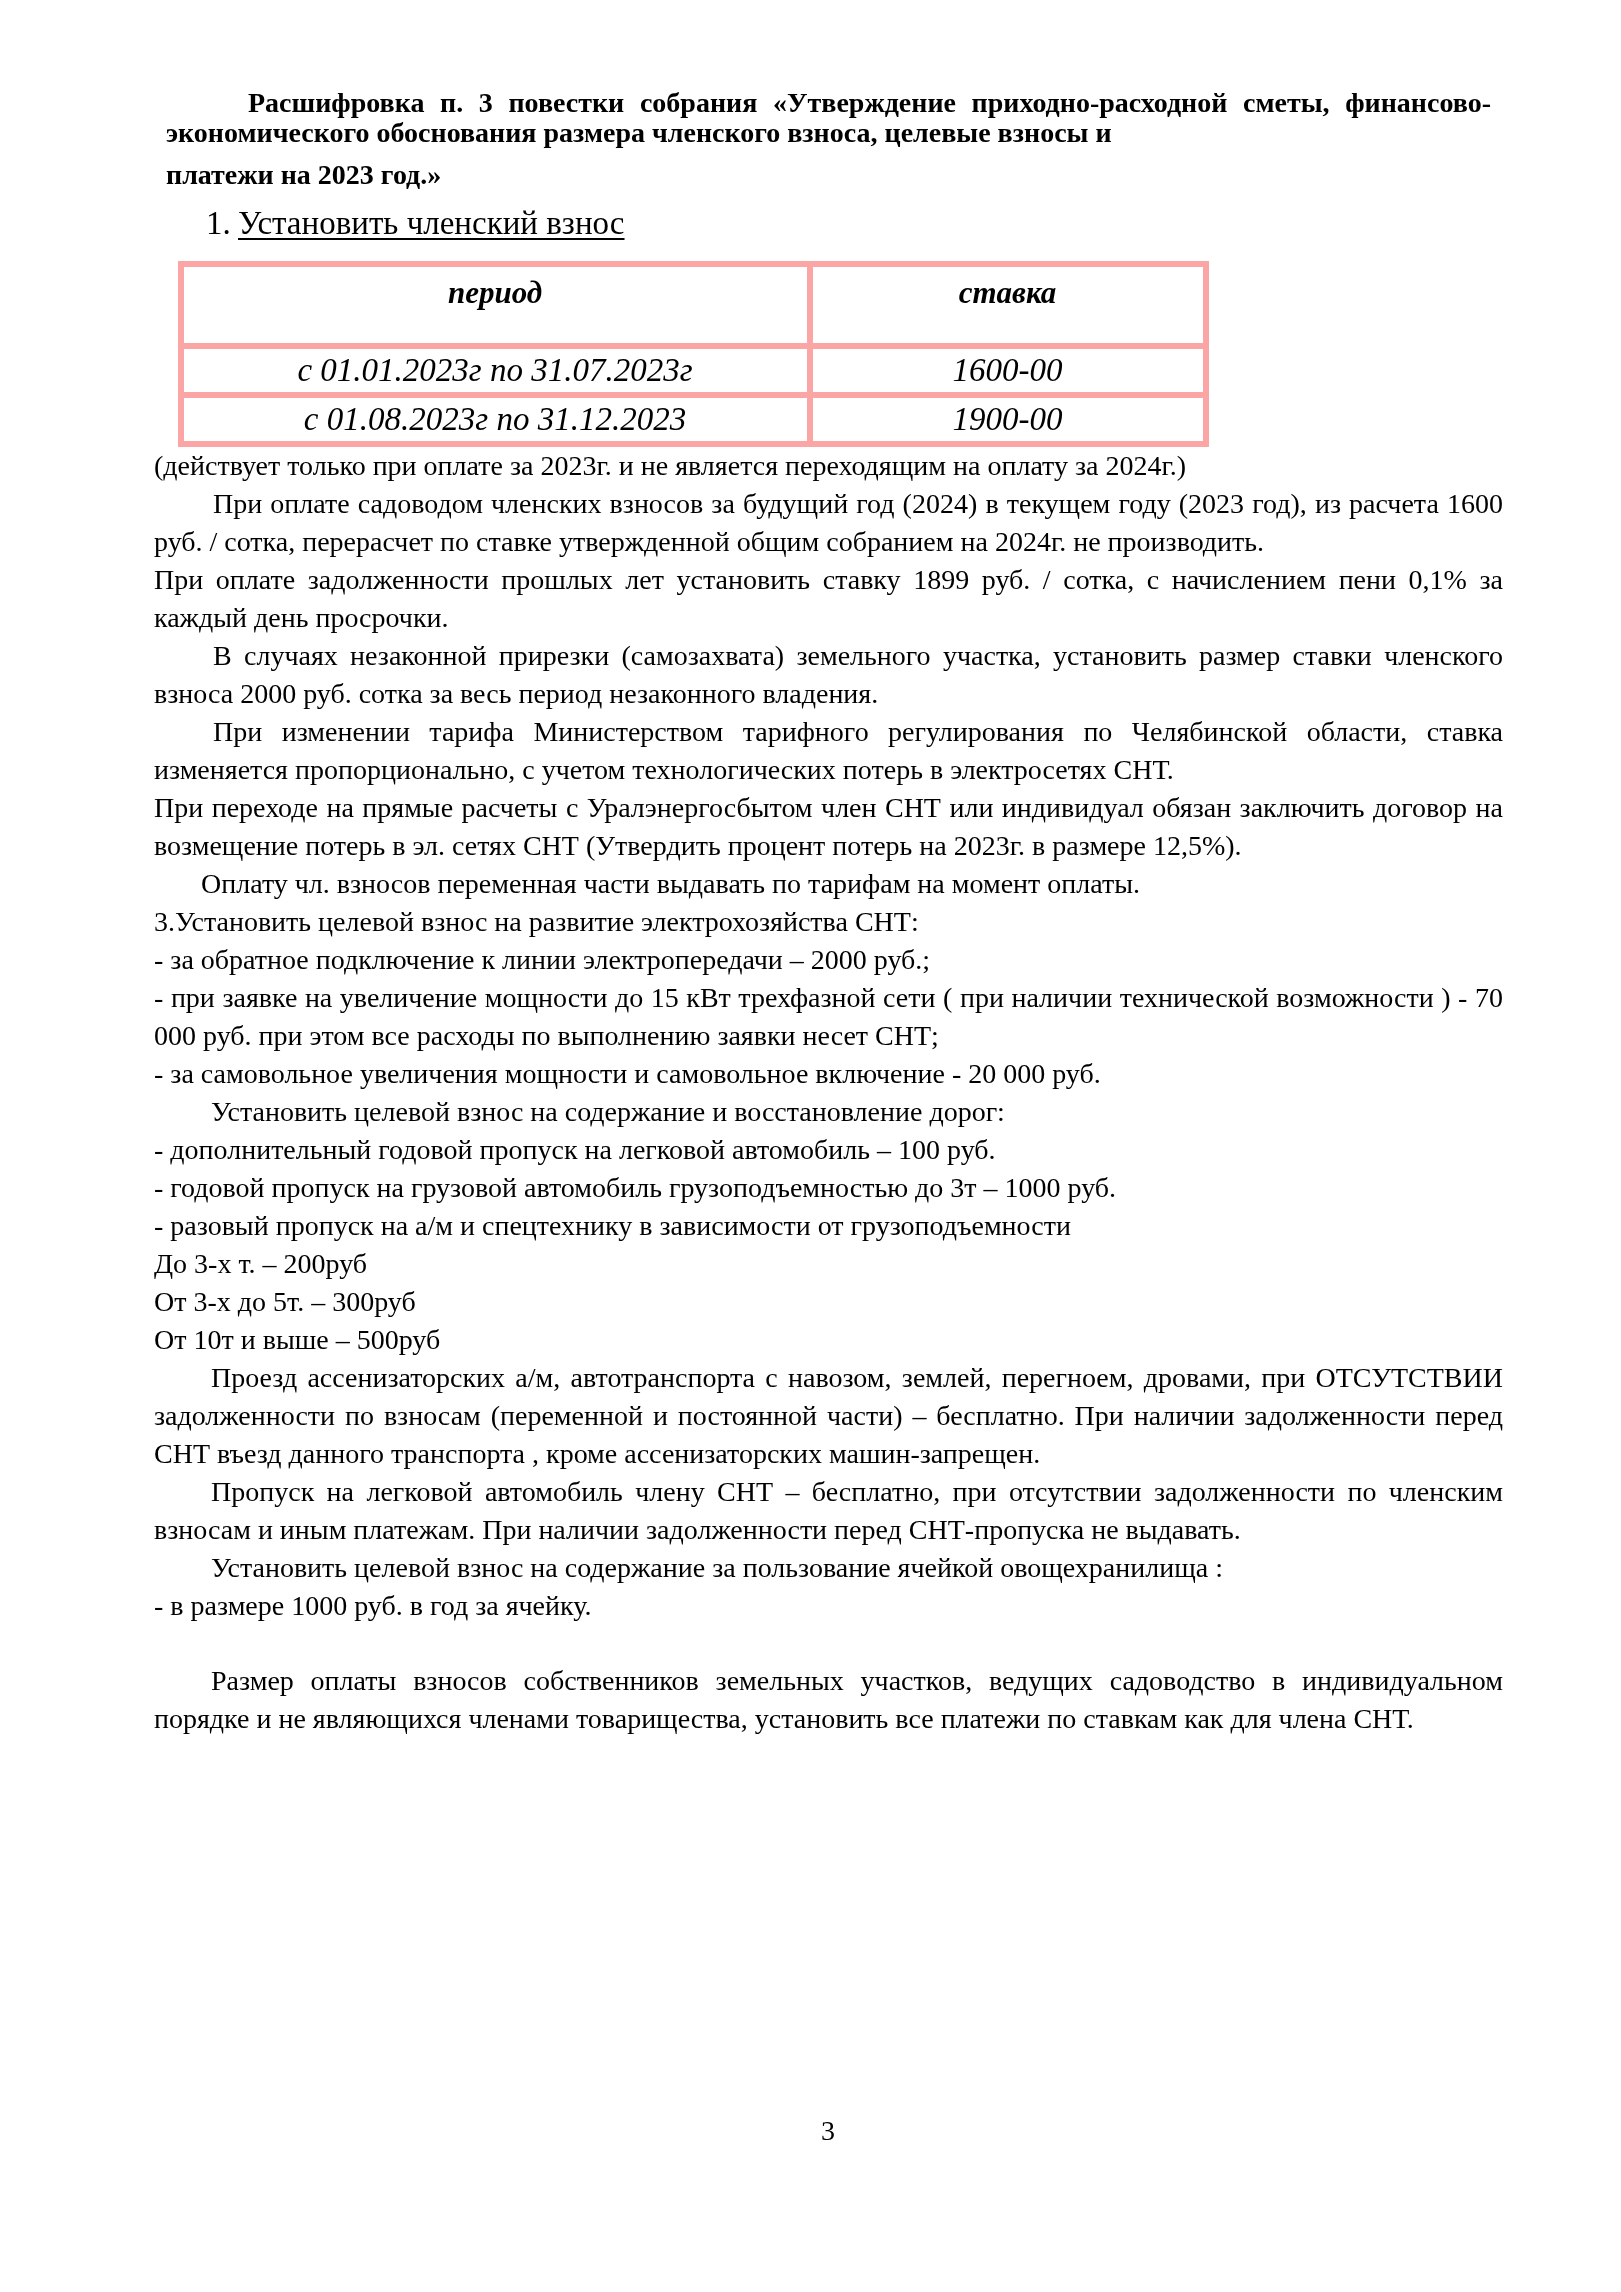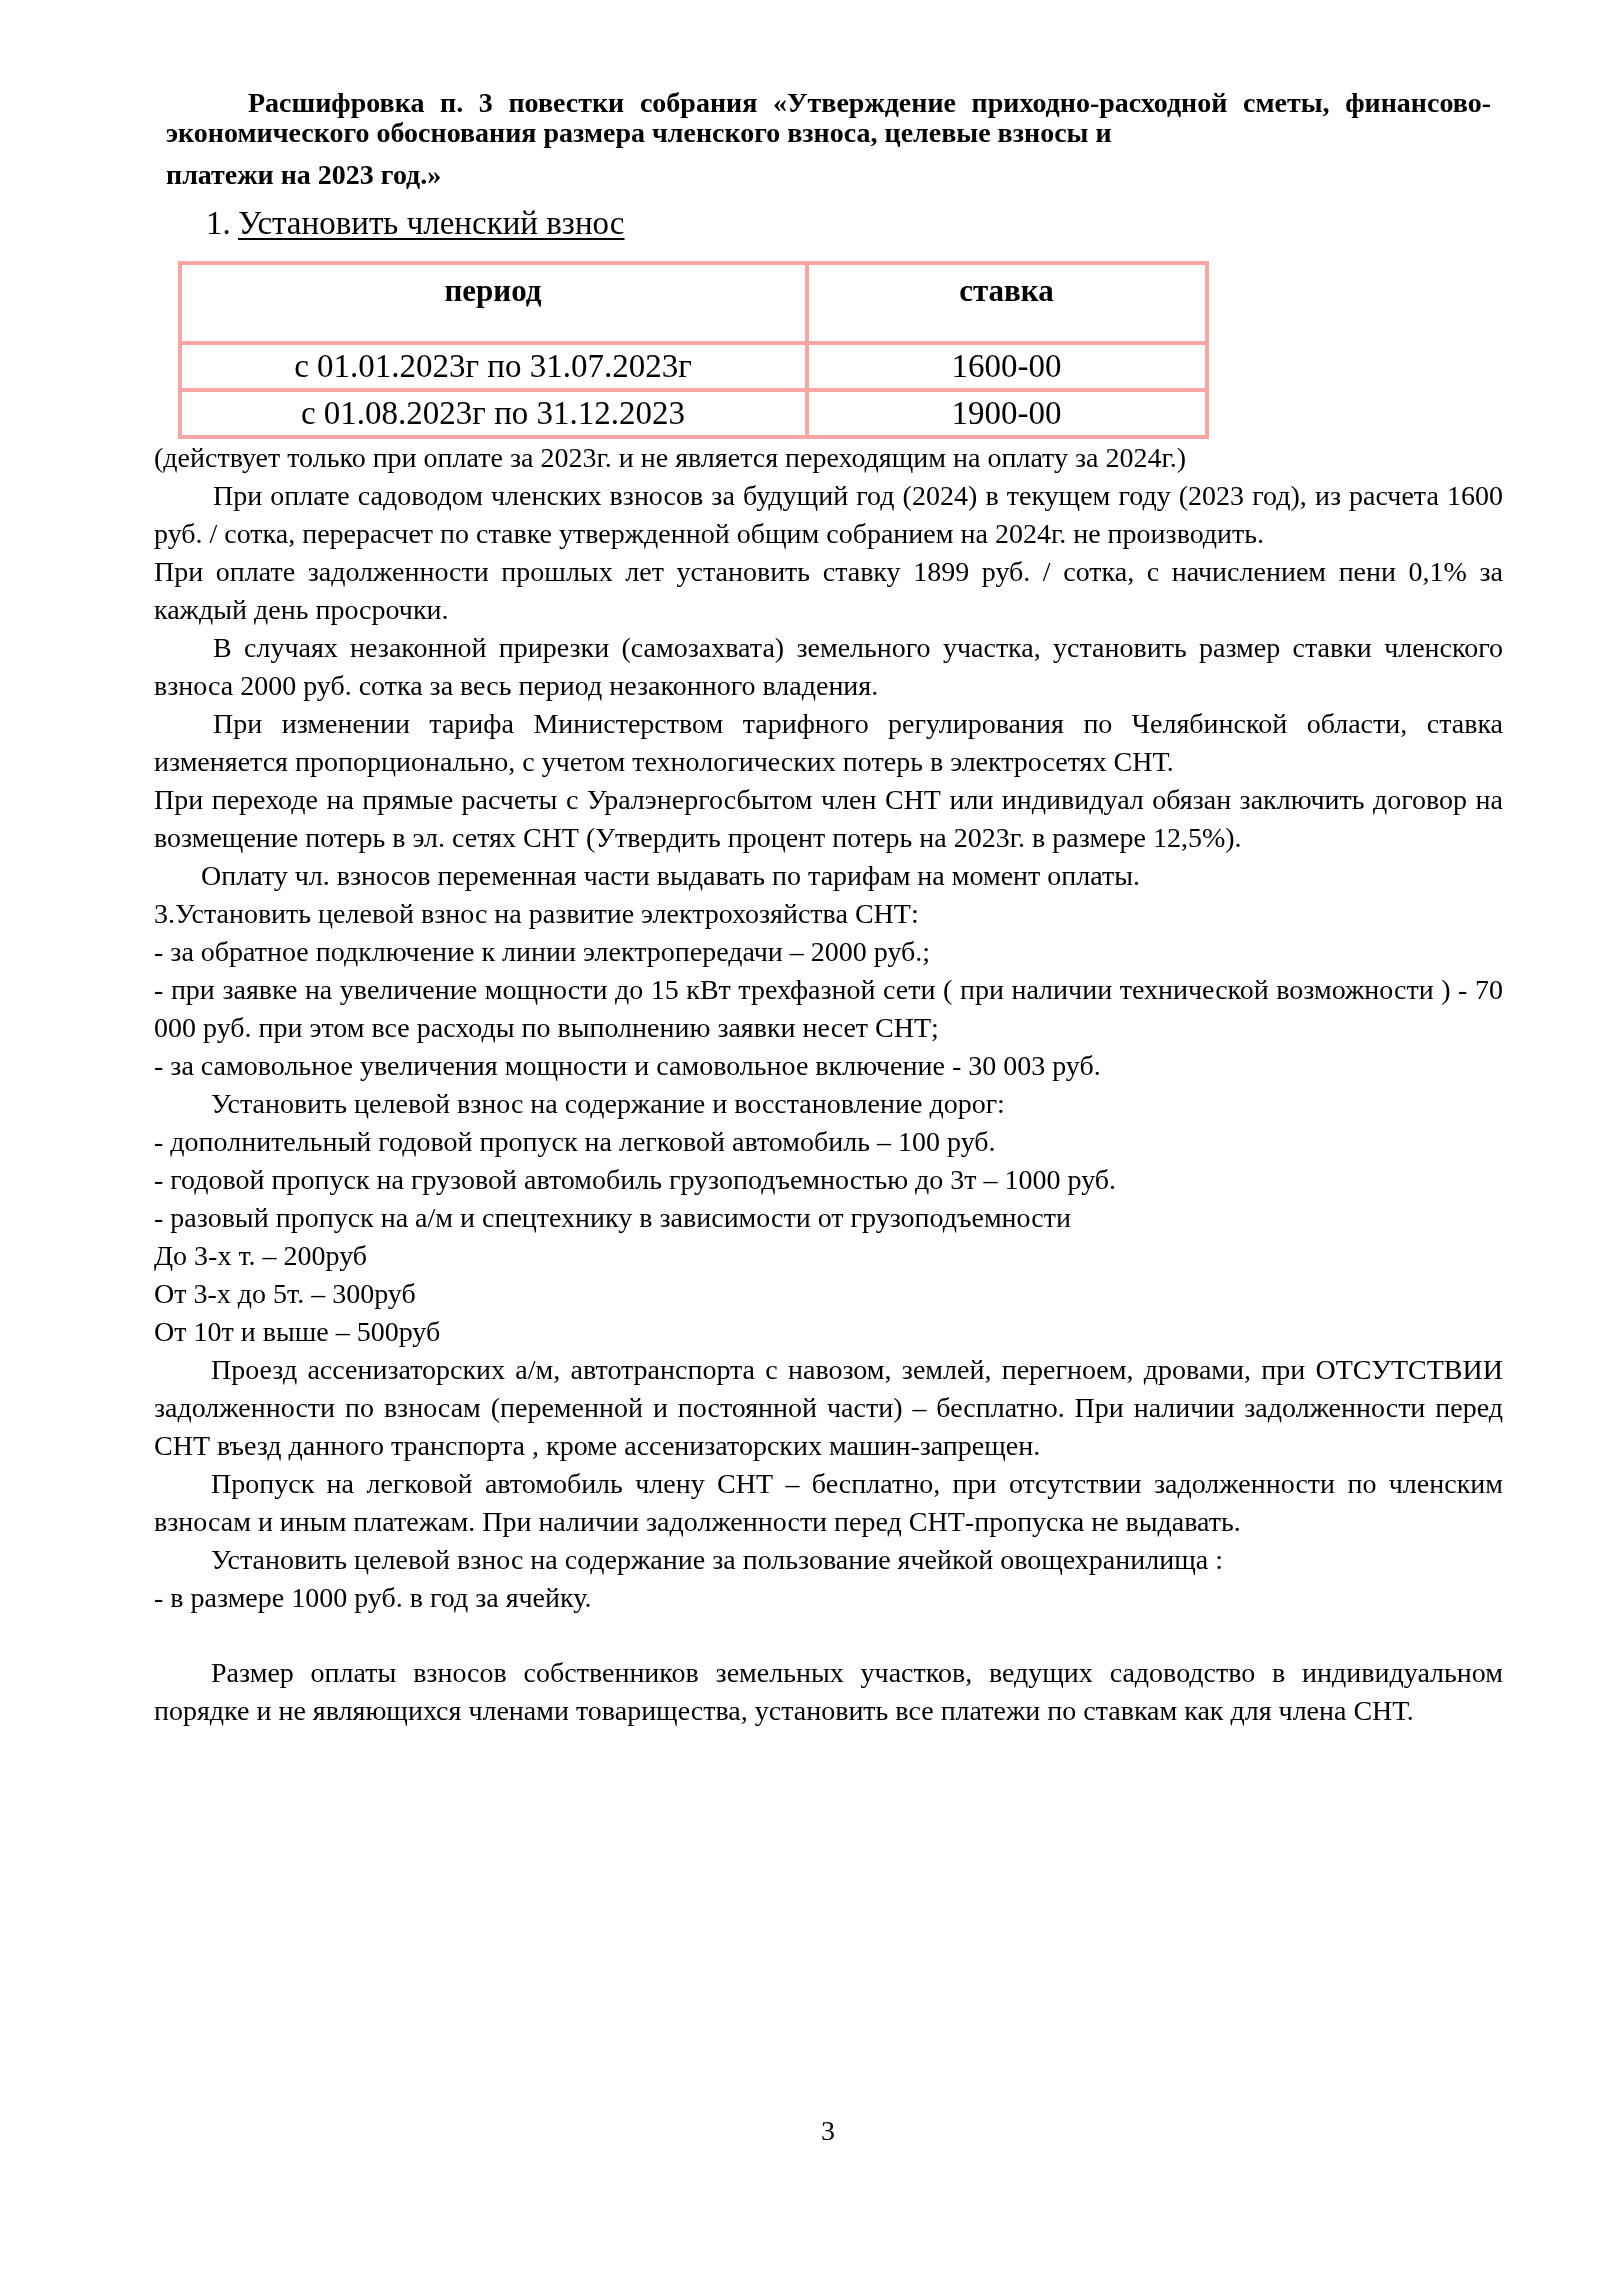--- a/index.html
+++ b/index.html
@@ -17,21 +17,21 @@
   .h1 {
     font-size: 33px; line-height: 43px; margin: 3.9px 0 0 52px;
   }
   .h1 .num { display: inline-block; width: 32px; }
   .h1 .lbl { text-decoration: underline; text-decoration-thickness: 2px; text-underline-offset: 3.9px; }
   table.rates {
     border-collapse: collapse; margin: 15.7px 0 0 23.5px; width: 1031px;
     font-size: 33px;
   }
   table.rates td, table.rates th {
-    border: 4px solid #fca5a5; text-align: center; padding: 0; vertical-align: top;
+    border: 6px solid #fca5a5; text-align: center; padding: 0; vertical-align: top; font-style: italic;
   }
   table.rates th { font-weight: bold; font-size: 31px; height: 76px; line-height: 51px; }
   table.rates td { height: 42px; line-height: 43px; }
   table.rates .c1 { width: 623px; }
   p { margin: 0; text-align: justify; }
   .ind { text-indent: 59px; }
   .ind2 { text-indent: 57px; }
   .ind3 { text-indent: 47px; }
   .gap { height: 37px; }
   .pagenum {
@@ -70,21 +70,21 @@
   <p>(действует только при оплате  за 2023г. и не является переходящим на оплату за 2024г.)</p>
   <p class="ind">При оплате садоводом членских взносов за будущий год (2024) в текущем году (2023 год), из расчета 1600 руб. / сотка, перерасчет по ставке утвержденной общим собранием на 2024г. не производить.</p>
   <p>При оплате задолженности прошлых лет установить ставку 1899 руб. / сотка, с начислением пени 0,1% за каждый день просрочки.</p>
   <p class="ind">В случаях незаконной прирезки (самозахвата) земельного участка, установить размер ставки членского взноса 2000 руб. сотка за весь период незаконного владения.</p>
   <p class="ind">При изменении тарифа Министерством тарифного регулирования по Челябинской области, ставка изменяется пропорционально, с учетом технологических потерь в электросетях СНТ.</p>
   <p>При переходе на прямые расчеты с Уралэнергосбытом член СНТ или индивидуал обязан заключить договор на возмещение потерь в эл. сетях СНТ (Утвердить процент потерь на 2023г. в размере 12,5%).</p>
   <p class="ind3">Оплату чл. взносов переменная части выдавать по тарифам на момент оплаты.</p>
   <p>3.Установить целевой взнос на развитие электрохозяйства СНТ:</p>
   <p>- за обратное подключение к линии электропередачи – 2000 руб.;</p>
   <p>- при заявке на увеличение мощности до 15 кВт трехфазной сети ( при наличии технической возможности ) -  70 000 руб. при этом все расходы по выполнению заявки несет СНТ;</p>
-  <p>- за самовольное  увеличения мощности и самовольное включение - 30 003 руб.</p>
+  <p>- за самовольное  увеличения мощности и самовольное включение - 20 000 руб.</p>
   <p class="ind2">Установить целевой взнос на содержание и восстановление дорог:</p>
   <p>- дополнительный годовой пропуск на легковой автомобиль – 100 руб.</p>
   <p>- годовой пропуск на грузовой автомобиль грузоподъемностью до 3т – 1000 руб.</p>
   <p>- разовый пропуск на а/м и спецтехнику в зависимости от грузоподъемности</p>
   <p>До 3-х т. – 200руб</p>
   <p>От 3-х до 5т. – 300руб</p>
   <p>От 10т и выше – 500руб</p>
   <p class="ind2">Проезд ассенизаторских а/м, автотранспорта с навозом, землей, перегноем, дровами, при ОТСУТСТВИИ   задолженности по взносам (переменной и постоянной части) – бесплатно. При наличии задолженности перед СНТ въезд данного транспорта , кроме ассенизаторских машин-запрещен.</p>
   <p class="ind2">Пропуск на легковой автомобиль члену СНТ – бесплатно, при отсутствии задолженности по членским взносам и иным платежам. При наличии задолженности перед СНТ-пропуска не выдавать.</p>
   <p class="ind2">Установить целевой взнос на содержание  за пользование ячейкой овощехранилища :</p>

